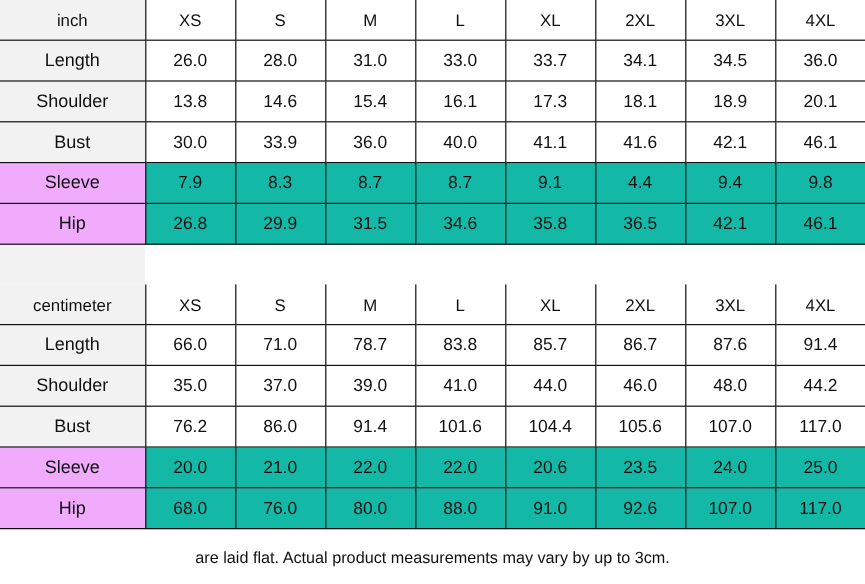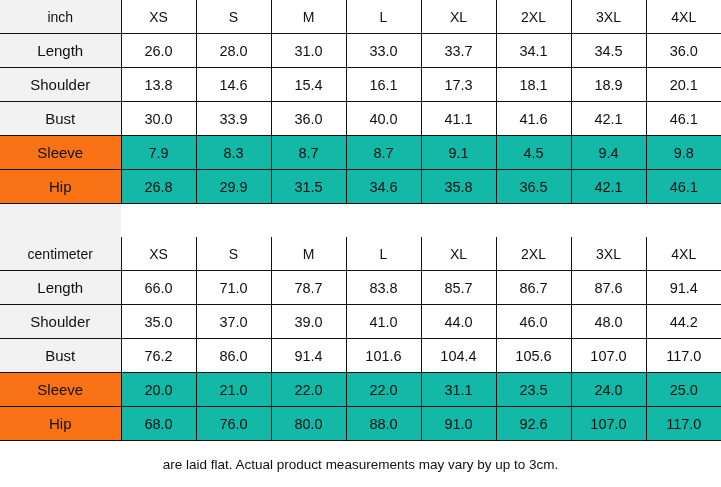--- a/index.html
+++ b/index.html
@@ -65,21 +65,21 @@
   }
   tr.row td.label {
     border-left: 0;
     font-size: 15px;
   }
   tr.row td:last-child {
     border-right: 0;
   }
   
   tr.shaded td {
-    background: #f97316;
+    background: #f0abfc;
   }
   tr.shaded td.value {
     background: #14b8a6;
   }
   .spacer-row td {
     height: 28px;
     border: 0 !important;
     background: #ffffff;
   }
   .spacer-row td.gray {
@@ -165,21 +165,21 @@
         <td class="value">46.1</td>
       </tr>
 
       <tr class="row shaded">
         <td class="label band-left">Sleeve</td>
         <td class="value">7.9</td>
         <td class="value">8.3</td>
         <td class="value">8.7</td>
         <td class="value">8.7</td>
         <td class="value">9.1</td>
-        <td class="value">4.5</td>
+        <td class="value">4.4</td>
         <td class="value">9.4</td>
         <td class="value">9.8</td>
       </tr>
 
       <tr class="row shaded">
         <td class="label band-left">Hip</td>
         <td class="value">26.8</td>
         <td class="value">29.9</td>
         <td class="value">31.5</td>
         <td class="value">34.6</td>
@@ -256,21 +256,21 @@
         <td class="value">107.0</td>
         <td class="value">117.0</td>
       </tr>
 
       <tr class="row shaded">
         <td class="label band-left">Sleeve</td>
         <td class="value">20.0</td>
         <td class="value">21.0</td>
         <td class="value">22.0</td>
         <td class="value">22.0</td>
-        <td class="value">31.1</td>
+        <td class="value">20.6</td>
         <td class="value">23.5</td>
         <td class="value">24.0</td>
         <td class="value">25.0</td>
       </tr>
 
       <tr class="row shaded">
         <td class="label band-left">Hip</td>
         <td class="value">68.0</td>
         <td class="value">76.0</td>
         <td class="value">80.0</td>

